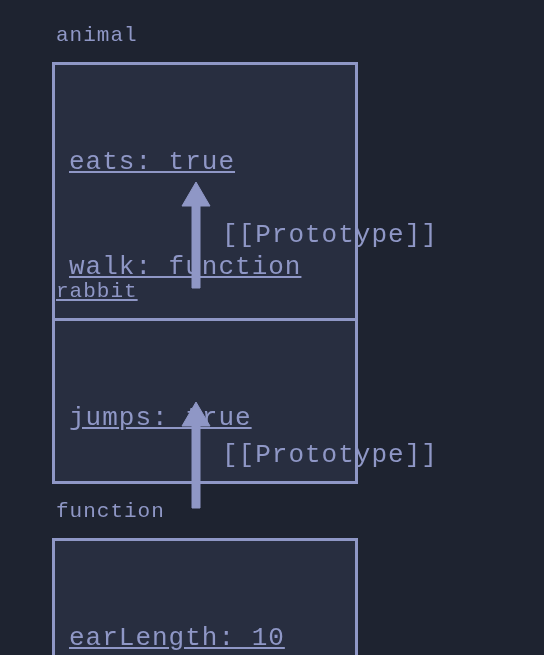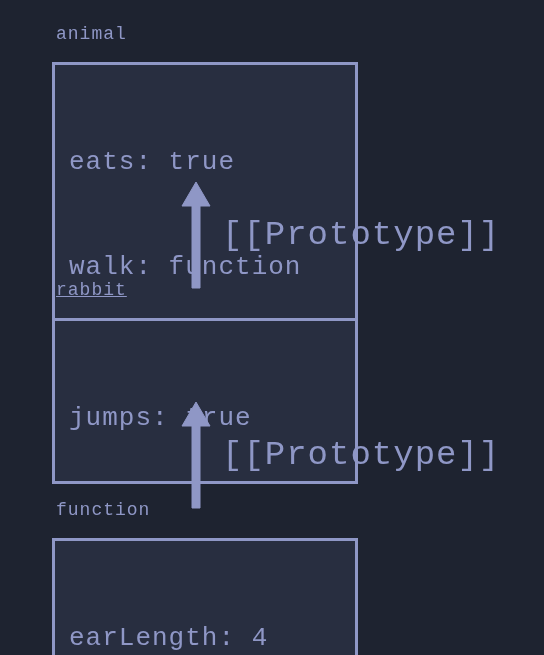--- a/index.html
+++ b/index.html
@@ -7,41 +7,41 @@
     background: #1e2330;
     width: 544px;
     height: 655px;
     position: relative;
     font-family: "Courier New", Courier, monospace;
     color: #8f97c6;
     overflow: hidden;
   }
   .obj-label {
     position: absolute;
-    font-size: 18px;
+    font-size: 21px;
     letter-spacing: 1px;
   }
   .obj-box {
     position: absolute;
     border: 3px solid #8f97c6;
     background: #282e40;
     padding: 10px 14px;
     font-size: 26px;
     line-height: 1.35;
     white-space: pre;
     letter-spacing: 1px;
   }
-  .prop-row { display: block; }
+  .prop-row { display: block; text-decoration: underline; }
   .arrow-wrap {
     position: absolute;
     display: flex;
     align-items: center;
   }
   .proto-label {
-    font-size: 34px;
+    font-size: 26px;
     letter-spacing: 1px;
     margin-left: 8px;
   }
   svg { display: block; }
   .arrow-svg path { stroke: #8f97c6; fill: #8f97c6; }
 </style>
 </head>
 <body>
 
 <div class="obj-label" style="left:56px; top:24px;">animal</div>
@@ -67,14 +67,14 @@
 <div class="arrow-wrap" style="left:178px; top:400px;">
   <svg class="arrow-svg" width="36" height="110" viewBox="0 0 36 110">
     <path d="M18 2 L4 26 L14 26 L14 108 L22 108 L22 26 L32 26 Z"></path>
   </svg>
   <span class="proto-label">[[Prototype]]</span>
 </div>
 
 <div class="obj-label" style="left:56px; top:500px;">function</div>
 
 <div class="obj-box" style="left:52px; top:538px; width:306px;">
-  <span class="prop-row">earLength: 4</span>
+  <span class="prop-row">earLength: 10</span>
 </div>
 
 </body></html>

